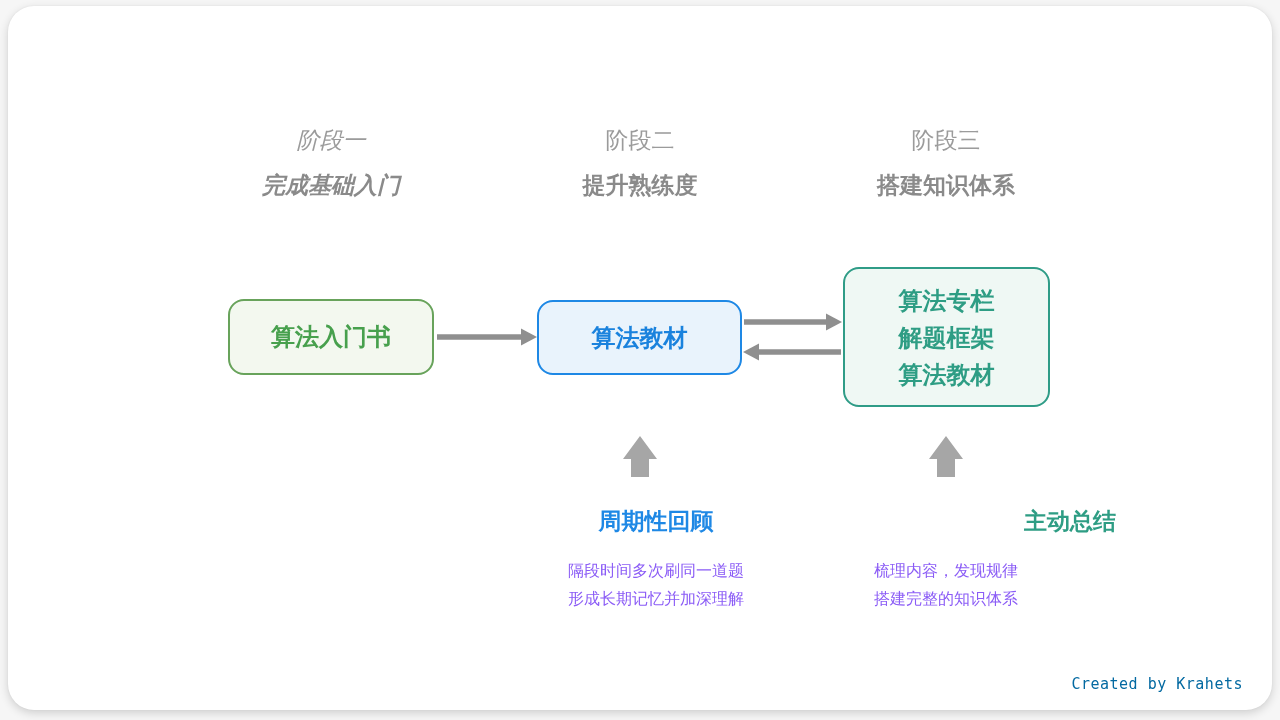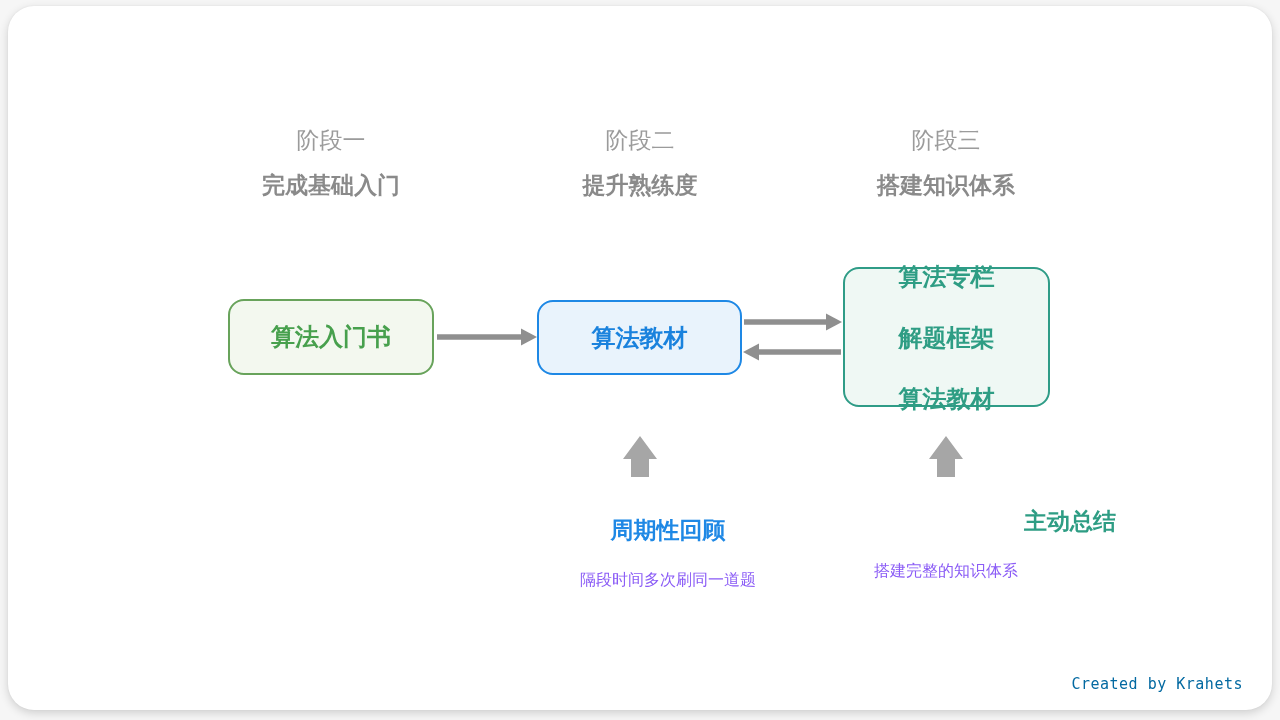--- a/index.html
+++ b/index.html
@@ -9,43 +9,43 @@
     font-family:"Liberation Sans","DejaVu Sans",sans-serif;
     overflow:hidden;
   }
   .canvas { position:relative; width:1280px; height:720px; }
   .card {
     position:absolute; left:8px; top:6px; width:1264px; height:704px;
     background:#ffffff; border-radius:26px;
     box-shadow:0 3px 10px rgba(0,0,0,0.16), 0 0 2px rgba(0,0,0,0.06);
   }
   .stage { position:absolute; width:320px; top:127px; text-align:center; }
-  .stage-1 { left:171px; }
+  .stage-1 { left:171px;font-style:italic; }
   .stage-2 { left:480px; }
   .stage-3 { left:786px; }
   .stage-label { font-size:23px; line-height:26px; color:#9b9b9b; font-weight:400; }
   .stage-subtitle { margin-top:19px; font-size:23px; line-height:27px; font-weight:700; color:#8a8a8a; }
 
   .node {
     position:absolute; display:flex; flex-direction:column;
     align-items:center; justify-content:center;
     border-radius:16px; font-size:24px; font-weight:700;
     border:2.5px solid; text-align:center;
   }
   .node-1 { left:228px; top:299px; width:206px; height:76px;
             border-color:#68a35b; background:#f3f8ef; color:#47a04d; }
   .node-2 { left:537px; top:300px; width:205px; height:75px;
             border-color:#1e88e5; background:#e9f3fc; color:#1a82dd; }
   .node-3 { left:843px; top:267px; width:207px; height:140px;
-            border-color:#2f9c87; background:#eff8f4; color:#2e9d84; line-height:37px;gap:24px; }
+            border-color:#2f9c87; background:#eff8f4; color:#2e9d84; line-height:37px; }
 
   .arrow-layer { position:absolute; left:0; top:0; width:1280px; height:720px; pointer-events:none; }
 
   .annot { position:absolute; width:340px; top:506px; text-align:center; }
-  .annot-1 { left:498px;margin-top:9px; }
+  .annot-1 { left:486px; }
   .annot-2 { left:776px; }
   .annot-title { font-size:23px; line-height:30px; font-weight:700; }
   .annot-title.blue { color:#1e88e5; }
   .annot-title.teal { color:#2e9d84;text-align:right; }
   .annot-desc { margin-top:21px; font-size:16px; line-height:28px; color:#8b5cf6; font-weight:400; }
 
   .watermark {
     position:absolute; right:37px; top:675px;
     font-family:"DejaVu Sans Mono","Liberation Mono",monospace;
     font-size:15px; color:#0369a1; letter-spacing:0.5px;
@@ -101,23 +101,25 @@
 
     <polygon points="640,436 657,459 649,459 649,477 631,477 631,459 623,459" fill="#a6a6a6"></polygon>
 
     <polygon points="946,436 963,459 955,459 955,477 937,477 937,459 929,459" fill="#a6a6a6"></polygon>
   </svg>
 
   <div class="annot annot-1">
     <div class="annot-title blue">周期性回顾</div>
     <div class="annot-desc">
       <div>隔段时间多次刷同一道题</div>
+      <div>形成长期记忆并加深理解</div>
     </div>
   </div>
   <div class="annot annot-2">
     <div class="annot-title teal">主动总结</div>
     <div class="annot-desc">
+      <div>梳理内容，发现规律</div>
       <div>搭建完整的知识体系</div>
     </div>
   </div>
 
   <div class="watermark">Created by Krahets</div>
 </div>
 
 </body></html>

